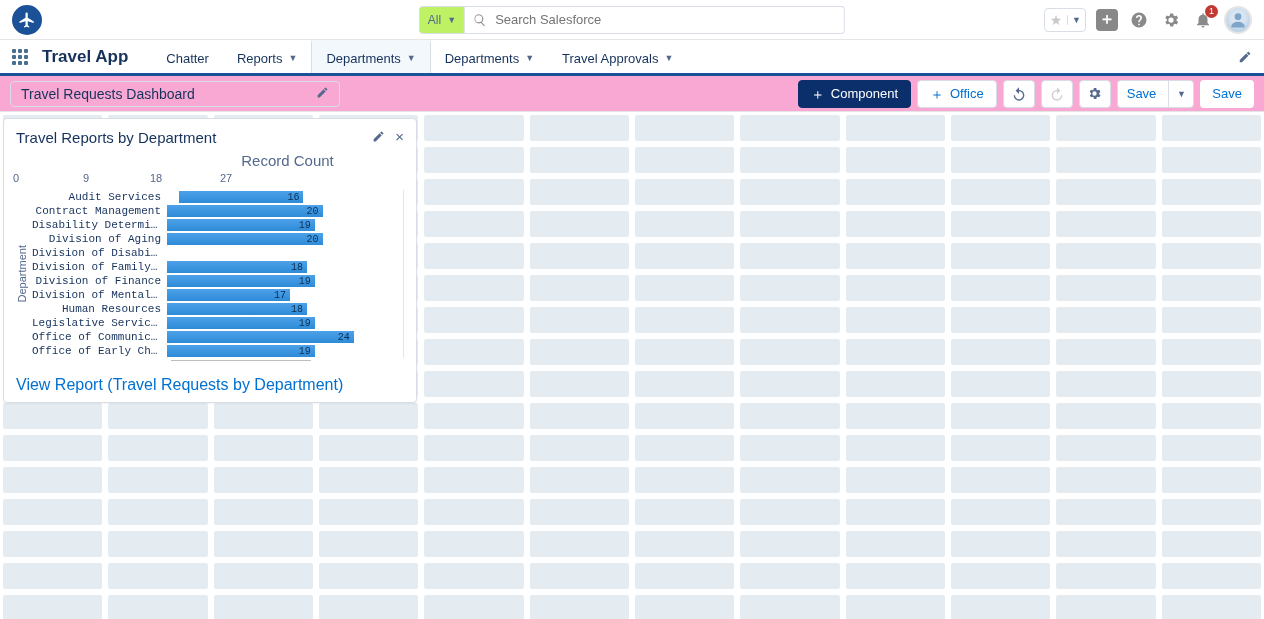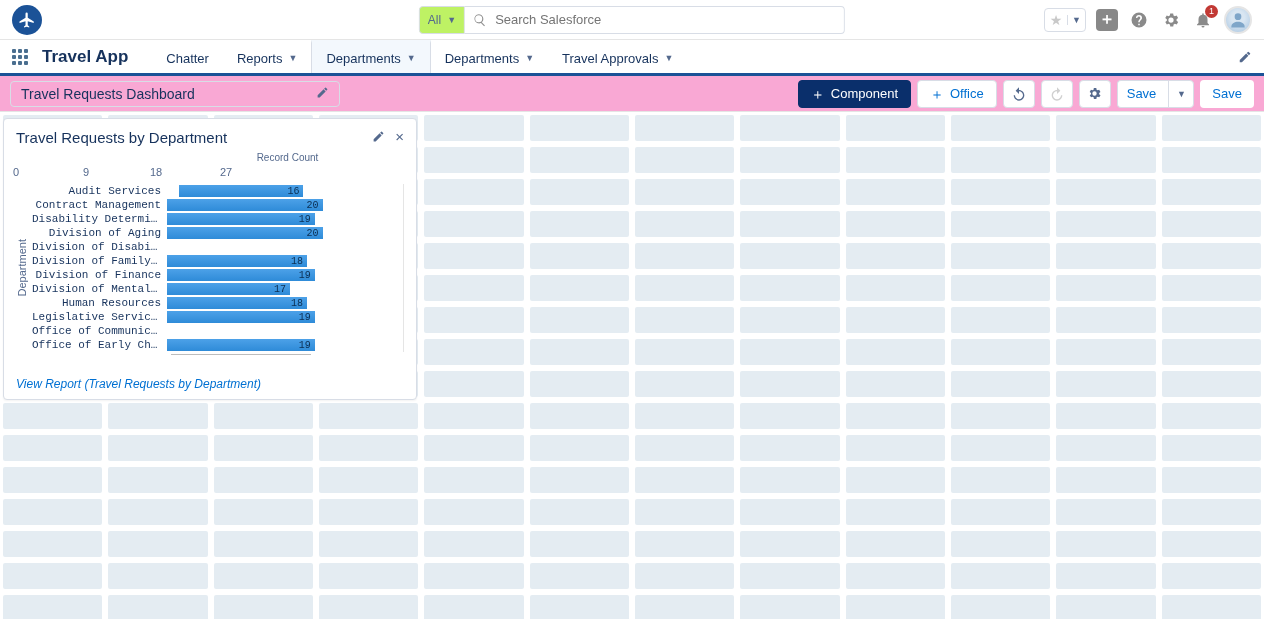--- a/index.html
+++ b/index.html
@@ -200,21 +200,21 @@
     border:1px solid #d8dde6;
     border-radius:4px;
     box-shadow: 0 1px 2px rgba(0,0,0,0.05);
     padding: 10px 12px 8px;
   }
   .card-header { display:flex; align-items:center; }
   .card-title { font-size:15px; font-weight:500; color:#16325c; flex:1; }
   .card-actions { display:flex; gap:10px; color:#54698d; }
 
   .chart-area { margin-top:6px; }
-  .axis-title-top { text-align:center; font-size:10px; color:#54698d; margin-bottom:3px; padding-left:155px;}
+  .axis-title-top { text-align:center; font-size:15px; color:#54698d; margin-bottom:3px; padding-left:155px;}
   .scale-row { display:flex; padding-left:155px; font-size:11px; color:#54698d; position:relative;}
   .scale-row span { position:absolute; transform:translateX(-50%); }
 
   .chart-body { display:flex; position:relative; margin-top:4px;}
   .y-axis-label {
     writing-mode: vertical-rl; transform: rotate(180deg);
     font-size:11px; color:#54698d;
     align-self:center;
     margin-right:4px;
   }
@@ -231,21 +231,21 @@
     background: linear-gradient(180deg,#4ca1e8 0%, #2e8bd8 100%);
     display:flex; align-items:center; justify-content:flex-end;
     padding-right:4px; font-size:10px; color:#0b2e52;
   }
 
   .footer-line {
     border-bottom:1px solid #bdbdbd;
     margin-left: 155px; margin-top:2px;
     width: 140px;
   }
-  .view-report { margin-top:22px; font-size:12px; color:#0070d2;font-style:italic; }
+  .view-report { margin-top:15px; font-size:16px; color:#0070d2; }
 </style>
 </head>
 <body>
 
 <div class="top-header">
   <div class="logo-circle">
     <svg width="18" height="18" viewBox="0 0 24 24">
       <path d="M21 16v-2l-8-5V3.5A1.5 1.5 0 0011.5 2 1.5 1.5 0 0010 3.5V9l-8 5v2l8-2.5V19l-2 1.5V22l3.5-1 3.5 1v-1.5L13 19v-5.5l8 2.5z"></path>
     </svg>
   </div>
@@ -572,21 +572,21 @@
       <div></div>
       <div></div>
       <div></div>
       <div></div>
       <div></div>
       <div></div>
     </div>
 
   <div class="card">
     <div class="card-header">
-      <div class="card-title">Travel Requests by Department</div>
+      <div class="card-title">Travel Reports by Department</div>
       <div class="card-actions">
         <span>
           <svg width="13" height="13" viewBox="0 0 24 24" fill="#54698d">
               <path d="M3 17.25V21h3.75L17.8 9.94l-3.75-3.75L3 17.25zM20.7 7.04a1 1 0 000-1.41l-2.34-2.34a1 1 0 00-1.41 0L15 5.24l3.75 3.75 1.95-1.95z"></path>
             </svg>
         </span>
         <span style="font-size:15px;line-height:13px;">×</span>
       </div>
     </div>
 
@@ -653,20 +653,23 @@
               </div>
             </div>
             <div class="bar-row">
               <div class="bar-label">Legislative Services</div>
               <div class="bar-track">
                 <div class="bar" style="width: 147.778px;">19</div>
               </div>
             </div>
             <div class="bar-row">
               <div class="bar-label">Office of Communications …</div>
+              <div class="bar-track">
+                <div class="bar" style="width: 186.667px;">24</div>
+              </div>
             </div>
             <div class="bar-row">
               <div class="bar-label">Office of Early Childhood a…</div>
               <div class="bar-track">
                 <div class="bar" style="width: 147.778px;">19</div>
               </div>
             </div>
           </div>
       </div>
       <div class="footer-line"></div>

